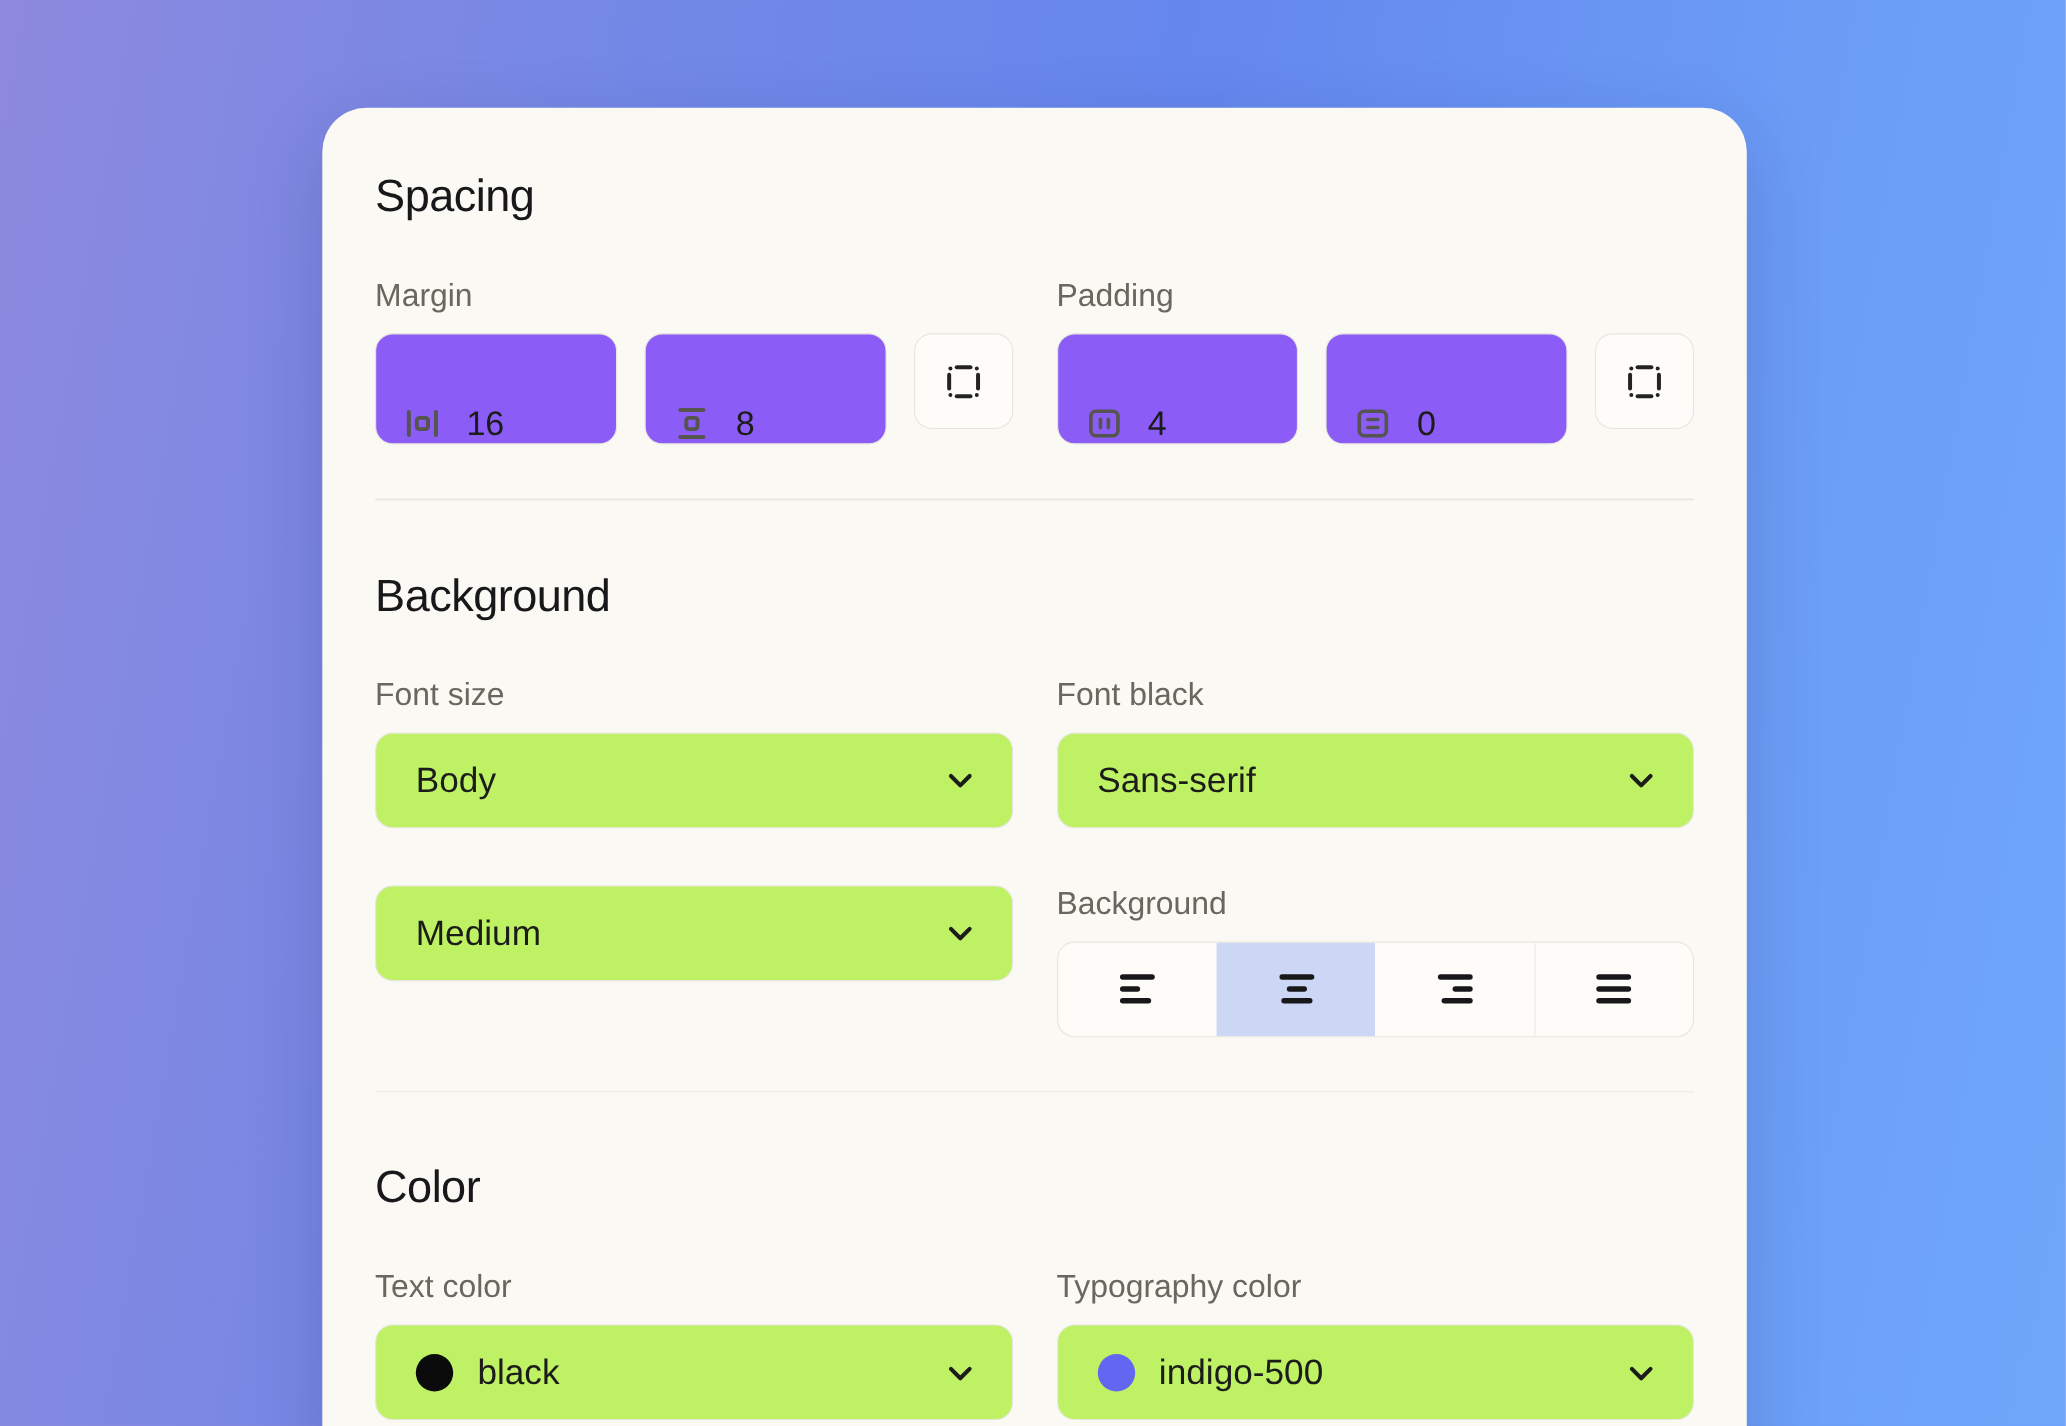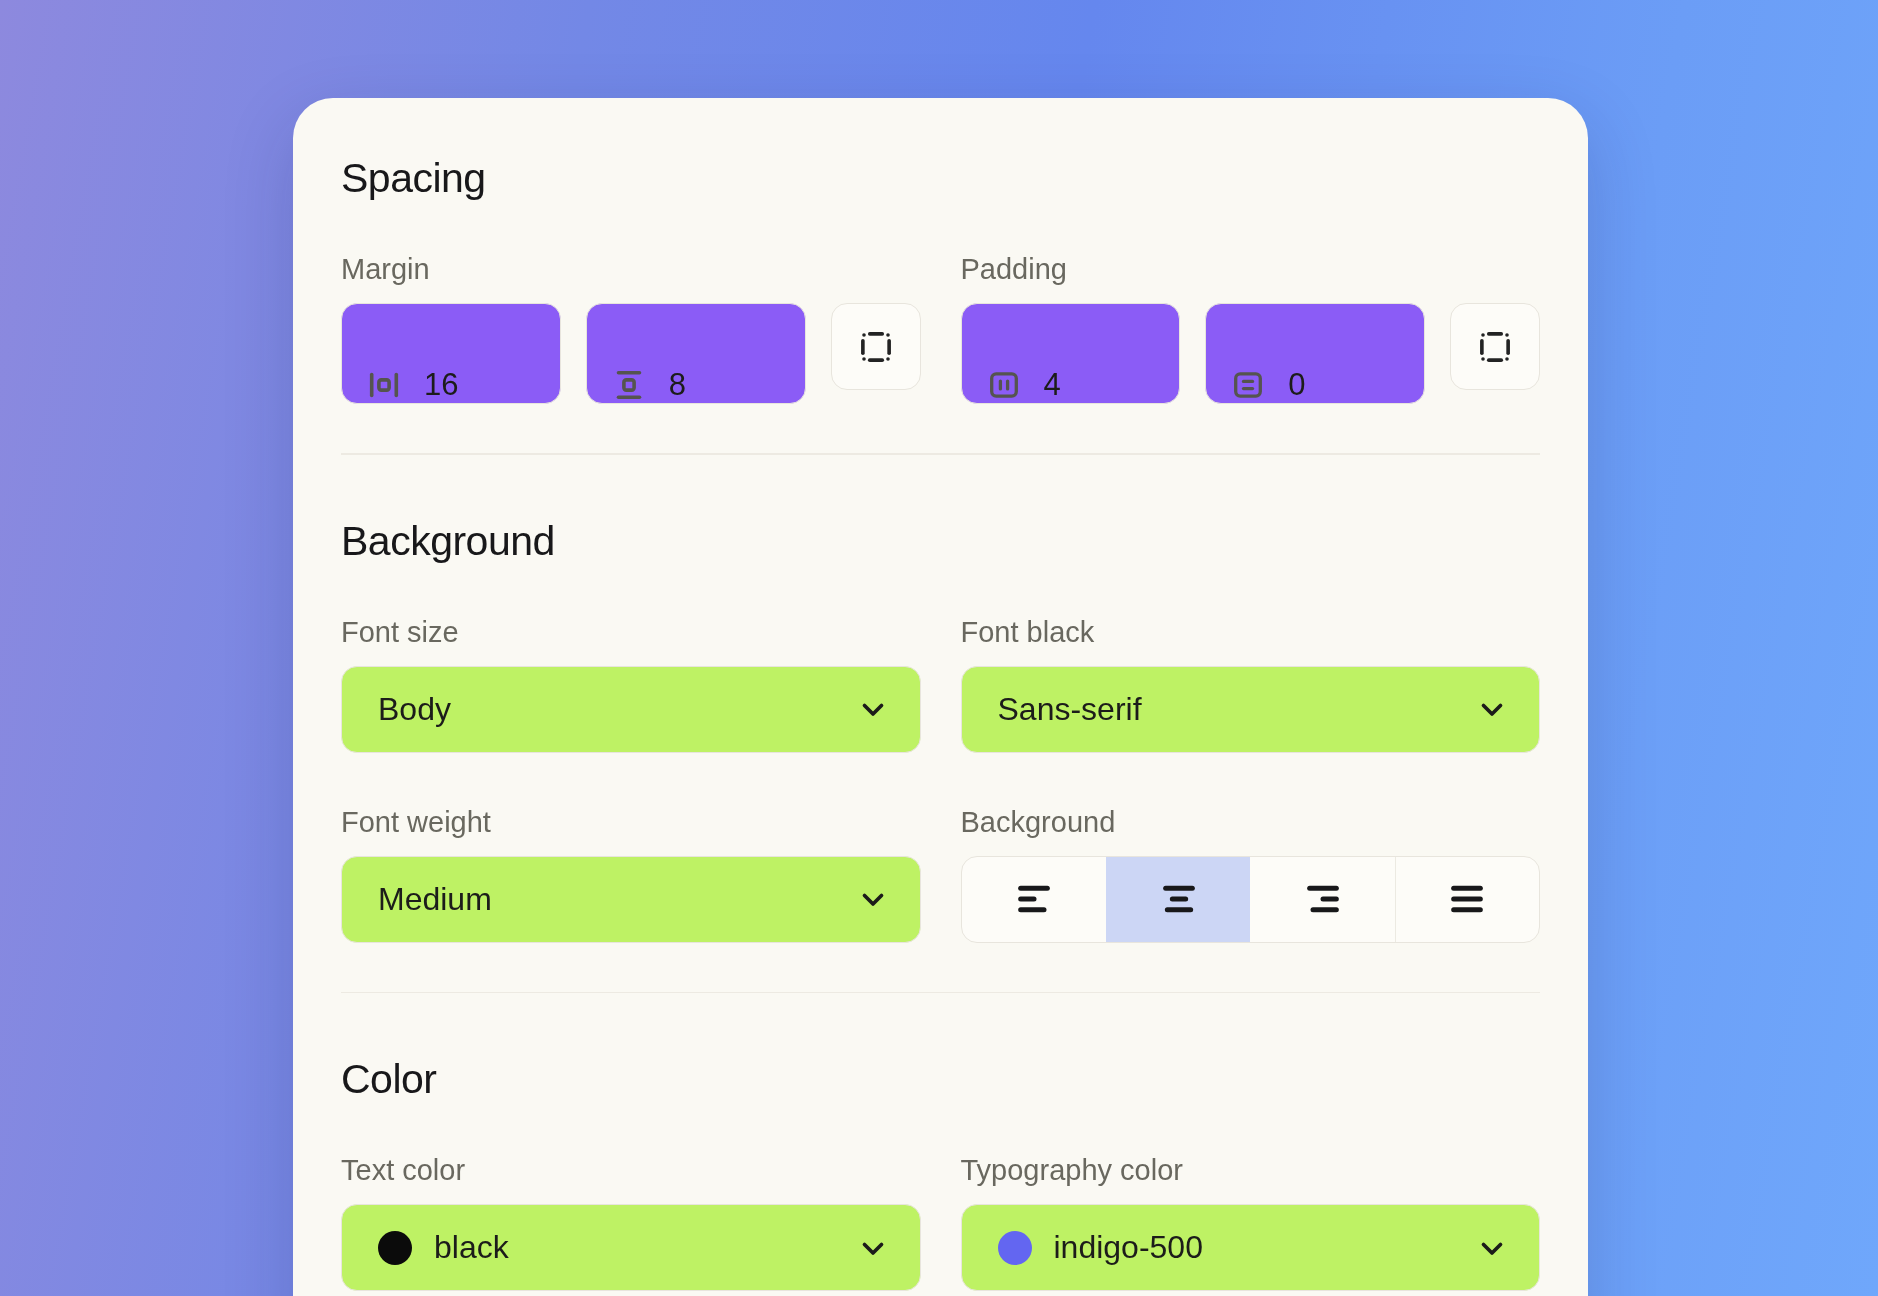--- a/index.html
+++ b/index.html
@@ -168,21 +168,20 @@
           <span class="chev">
             <svg width="34" height="34" viewBox="0 0 24 24" fill="none" stroke="currentColor" stroke-width="2.6" stroke-linecap="round" stroke-linejoin="round">
                 <path d="M6 9.5 L12 15.5 L18 9.5"></path>
               </svg>
           </span>
         </div>
       </div>
     </div>
     <div class="grid2 mt-row2">
       <div>
-        <div class="field-label">Font weight</div>
         <div class="select-box">
           <span class="value">Medium</span>
           <span class="chev">
             <svg width="34" height="34" viewBox="0 0 24 24" fill="none" stroke="currentColor" stroke-width="2.6" stroke-linecap="round" stroke-linejoin="round">
                 <path d="M6 9.5 L12 15.5 L18 9.5"></path>
               </svg>
           </span>
         </div>
       </div>
       <div>

